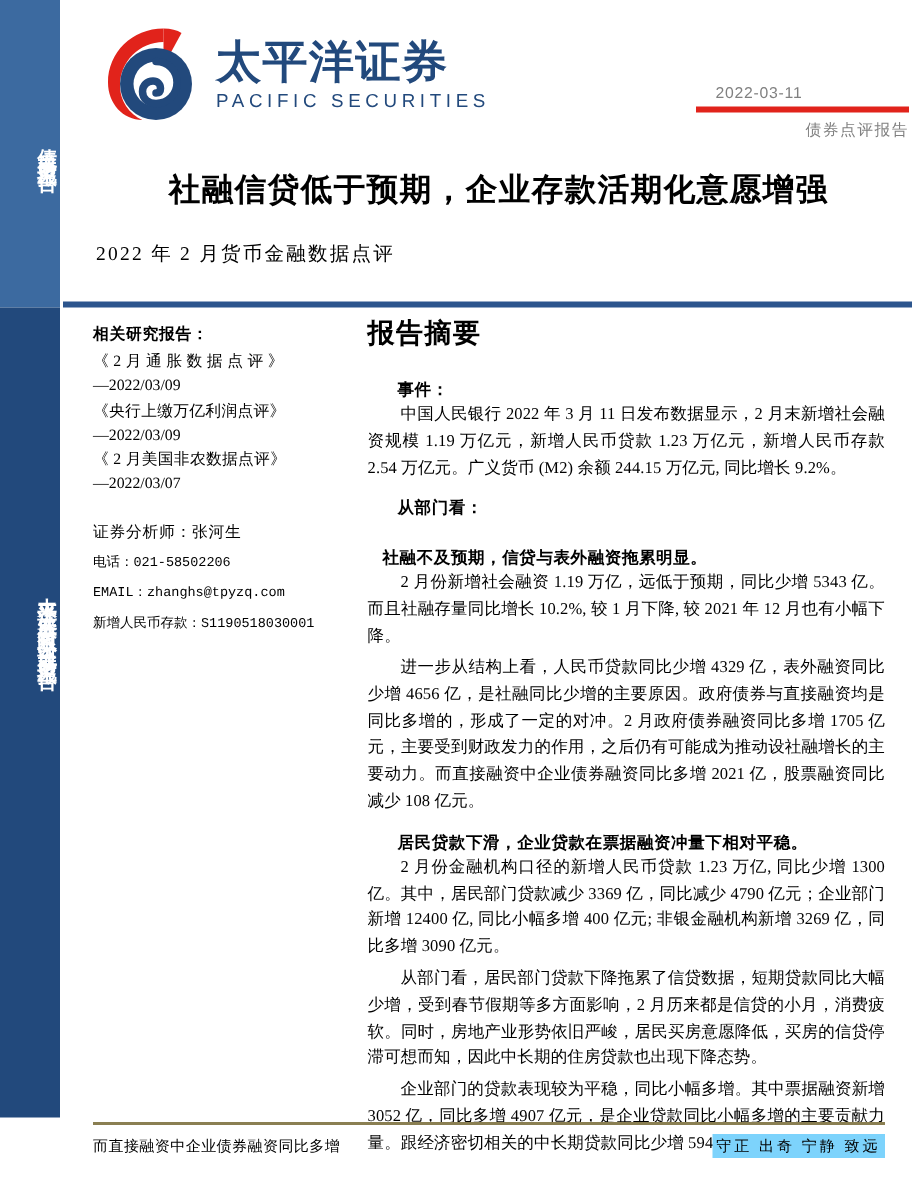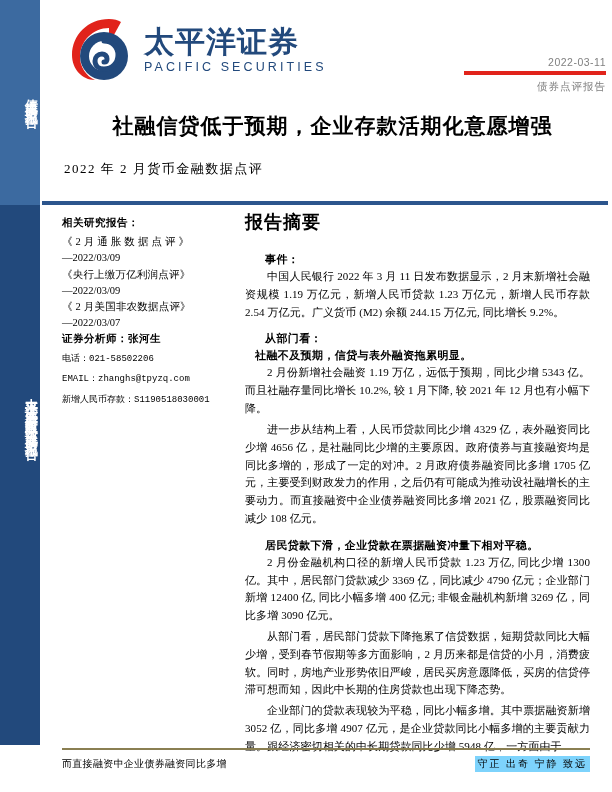--- a/index.html
+++ b/index.html
@@ -102,20 +102,21 @@
     right: 6px;
     top: 56px;
     width: 200px;
     text-align: right;
   }
   .date-val {
     color: #808080;
     font-size: 10.5px;
     font-family: "Liberation Sans", "DejaVu Sans", sans-serif;
     letter-spacing: 0.5px;
+    text-align: center;
   }
   .red-bar {
     margin-top: 3px;
     margin-left: 58px;
     height: 4px;
     background: #e1231b;
   }
   .report-kind {
     margin-top: 5px;
     color: #808080;
@@ -187,22 +188,23 @@
     line-height: 1.55;
     letter-spacing: 0.2px;
   }
   .rel-date {
     font-size: 10.5px;
     color: #000000;
     line-height: 1.55;
   }
 
   .analyst-head {
-    font-size: 10.5px;
-    font-weight: bold;
+    margin-top: 16px;
+    font-size: 10.5px;
+    font-weight: normal;
     color: #000000;
     letter-spacing: 0.5px;
   }
   .analyst-line {
     margin-top: 7px;
     font-size: 9px;
     color: #000000;
     font-family: Liberation Mono, monospace;
     line-height: 1.5;
   }
@@ -221,21 +223,21 @@
     letter-spacing: 0.4px;
     margin-top: 10px;
     margin-bottom: 1px;
     text-indent: 20px;
   }
   .sub-head-flush {
     font-size: 11px;
     font-weight: bold;
     color: #000000;
     letter-spacing: 0.4px;
-    margin-top: 2px;
+    margin-top: 18px;
     margin-bottom: 1px;
     text-indent: 10px;
   }
   .para {
     font-size: 11px;
     color: #000000;
     line-height: 1.62;
     text-align: justify;
     text-indent: 22px;
     margin: 0 0 3px 0;

